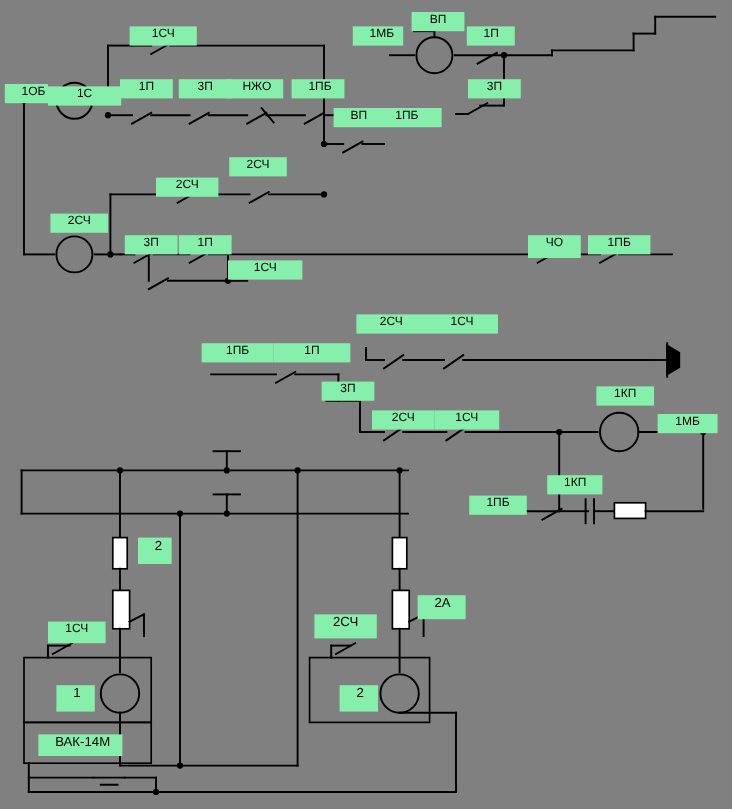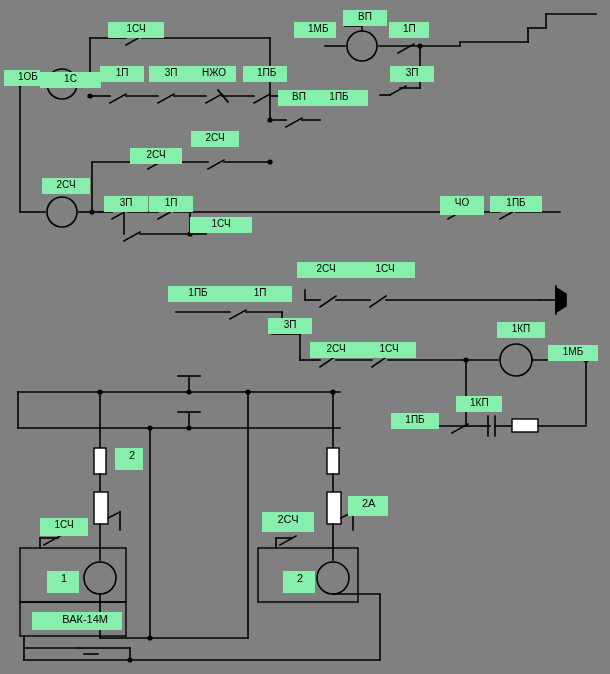--- a/index.html
+++ b/index.html
@@ -274,15 +274,15 @@
   <div class="lbl" style="left:497px;top:322px;width:48px;height:16px;">1КП</div>
   <div class="lbl" style="left:548px;top:345px;width:50px;height:16px;">1МБ</div>
   <div class="lbl" style="left:456px;top:396px;width:46px;height:16px;">1КП</div>
   <div class="lbl" style="left:391px;top:413px;width:48px;height:16px;">1ПБ</div>
   <div class="lbl big" style="left:115px;top:448px;width:28px;height:22px;">2</div>
   <div class="lbl big" style="left:348px;top:468px;width:40px;height:20px;margin-top:28px;">2А</div>
   <div class="lbl big" style="left:262px;top:512px;width:52px;height:20px;">2СЧ</div>
   <div class="lbl" style="left:40px;top:518px;width:48px;height:18px;">1СЧ</div>
   <div class="lbl big" style="left:47px;top:571px;width:32px;height:22px;">1</div>
   <div class="lbl big" style="left:283px;top:571px;width:32px;height:22px;">2</div>
-  <div class="lbl big" style="left:32px;top:612px;width:90px;height:18px;text-align:right;">ВАК-14М</div>
+  <div class="lbl big" style="left:32px;top:612px;width:70px;height:18px;text-align:right;">ВАК-14М</div>
 
 </div>
 
 </body></html>

